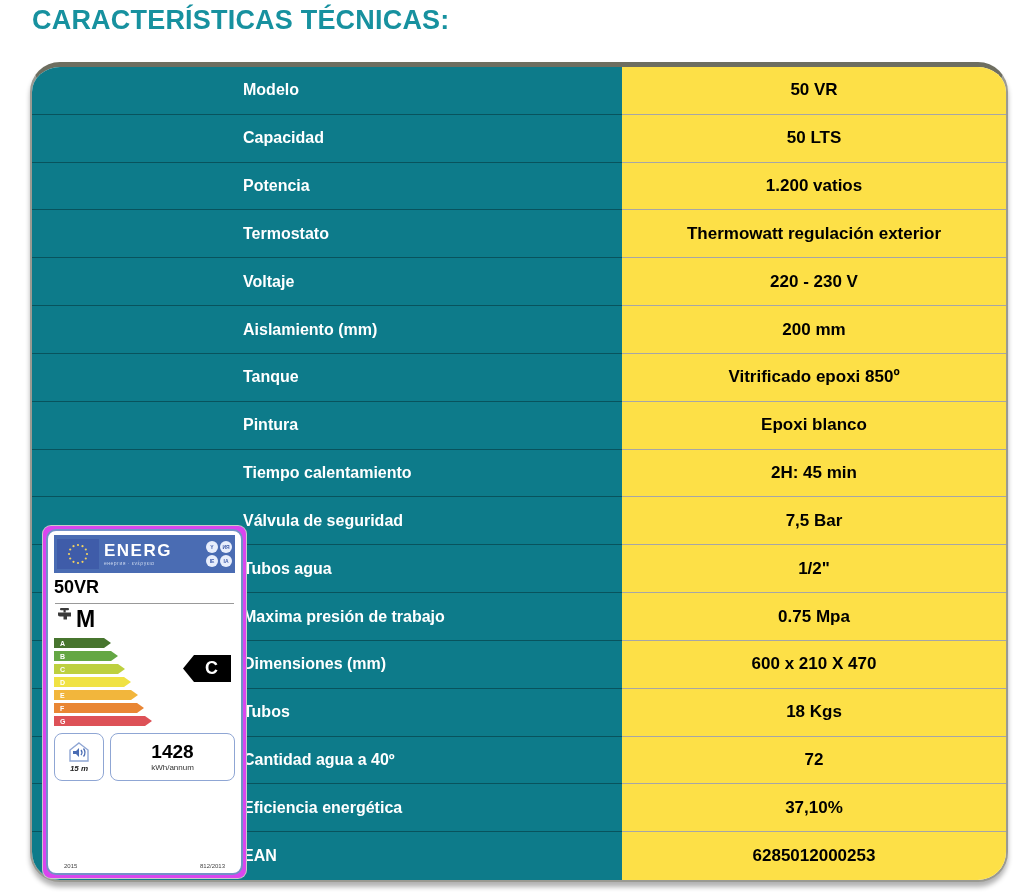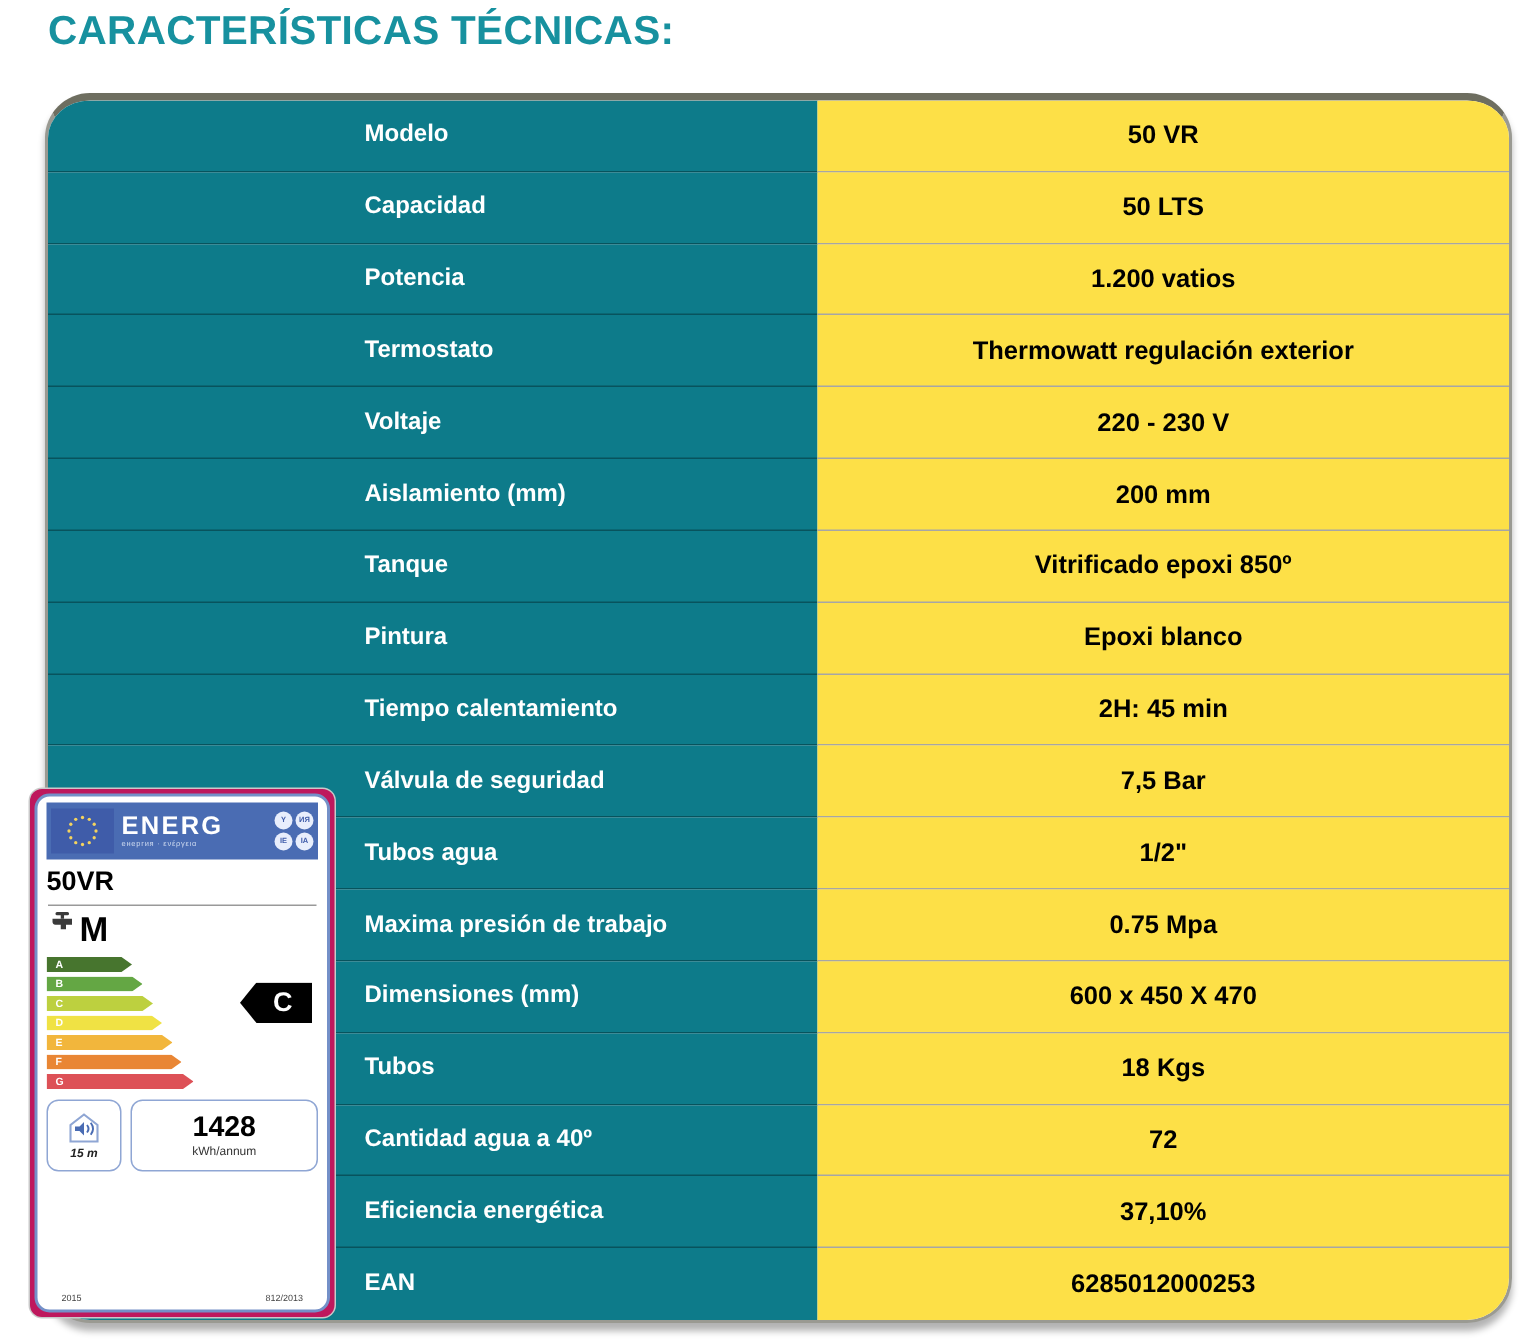--- a/index.html
+++ b/index.html
@@ -10,31 +10,31 @@
   
   .page-title { position:absolute; left:32px; top:5px; font-size:27px; font-weight:bold;
                 color:#17919f; letter-spacing:0.2px; }
 
   
   .spec-table { position:absolute; left:30px; top:62px; width:978px; height:820px;
                 border:2px solid #9a9a92; border-top:5px solid #6e6e60;
                 border-radius:30px; overflow:hidden; display:flex; flex-direction:column;
                 box-shadow:0 5px 5px rgba(0,0,0,0.30); background:#fff; }
   .spec-row { flex:1; display:flex; min-height:0; }
-  .cell-label { width:513px; background:#0d7b8a; color:#fff; font-weight:bold; font-size:16px;
+  .cell-label { width:590px; background:#0d7b8a; color:#fff; font-weight:bold; font-size:16px;
                 display:flex; align-items:center; padding-left:211px;
                 border-bottom:1px solid rgba(0,0,0,0.32); }
   .cell-value { flex:1; background:#fde047; color:#000; font-weight:bold; font-size:17px;
                 display:flex; align-items:center; justify-content:center;
                 border-bottom:1px solid #a6a6a6; text-align:center; }
   .spec-row:last-child .cell-label, .spec-row:last-child .cell-value { border-bottom:none; }
 
   
-  .energy-label { position:absolute; left:20px; top:526px; width:203px; height:352px;
-                  background:#be185d; border-radius:8px; padding:3px;
+  .energy-label { position:absolute; left:43px; top:526px; width:203px; height:352px;
+                  background:#d946ef; border-radius:8px; padding:3px;
                   box-shadow:0 0 0 1px #c9c9c9; }
   .el-inner { width:100%; height:100%; border:2px solid #7490c8; border-radius:10px;
               padding:4px 6px 3px 6px; display:flex; flex-direction:column; background:#fff; }
 
   .el-header { height:38px; background:#4a6cb3; display:flex; align-items:center;
                padding:3px 3px; gap:5px; }
   .el-flag { width:42px; height:30px; background:#3f5ca9; flex:none;
              display:flex; align-items:center; justify-content:center; }
   .el-brandwrap { display:flex; flex-direction:column; line-height:1; flex:1; }
   .el-brand { color:#fff; font-weight:bold; font-size:17px; letter-spacing:1.5px; }
@@ -122,21 +122,21 @@
     <div class="spec-row">
       <div class="cell-label">Tubos agua</div>
       <div class="cell-value">1/2"</div>
     </div>
     <div class="spec-row">
       <div class="cell-label">Maxima presión de trabajo</div>
       <div class="cell-value">0.75 Mpa</div>
     </div>
     <div class="spec-row">
       <div class="cell-label">Dimensiones (mm)</div>
-      <div class="cell-value">600 x  450 X 470</div>
+      <div class="cell-value">600 x  210 X 470</div>
     </div>
     <div class="spec-row">
       <div class="cell-label">Tubos</div>
       <div class="cell-value">18 Kgs</div>
     </div>
     <div class="spec-row">
       <div class="cell-label">Cantidad agua a 40º</div>
       <div class="cell-value">72</div>
     </div>
     <div class="spec-row">

